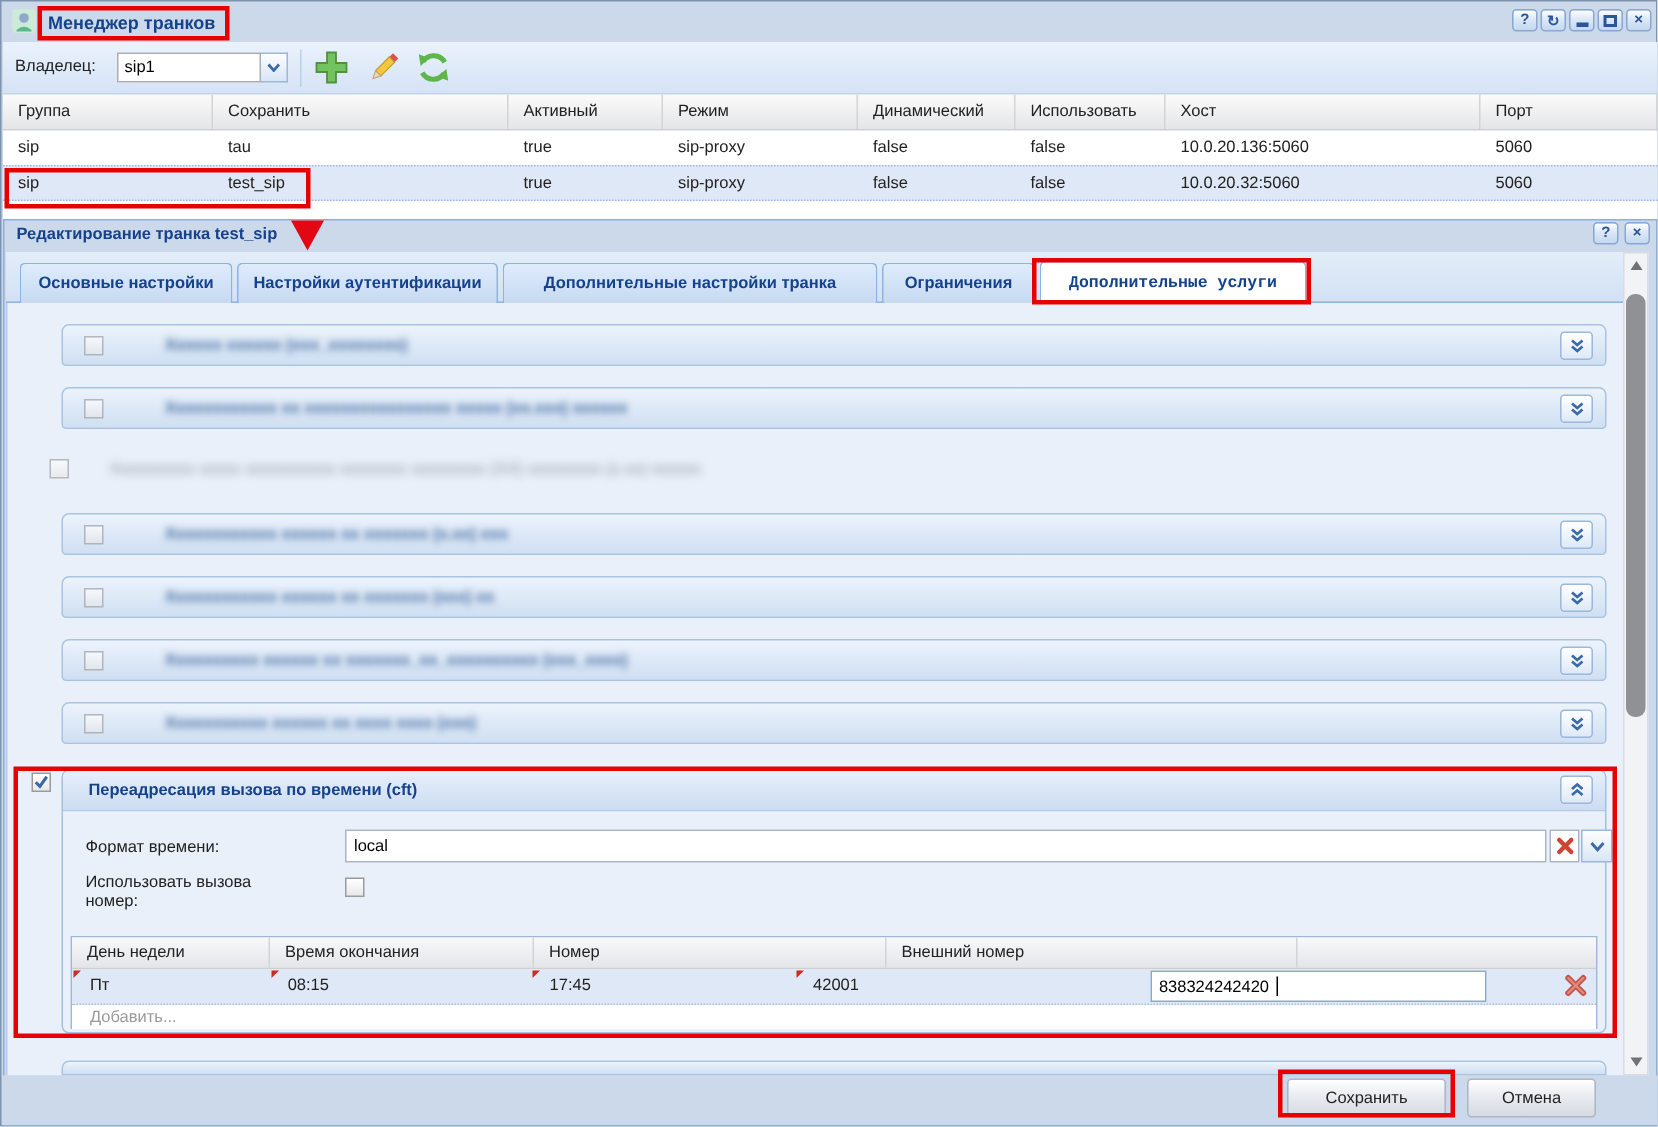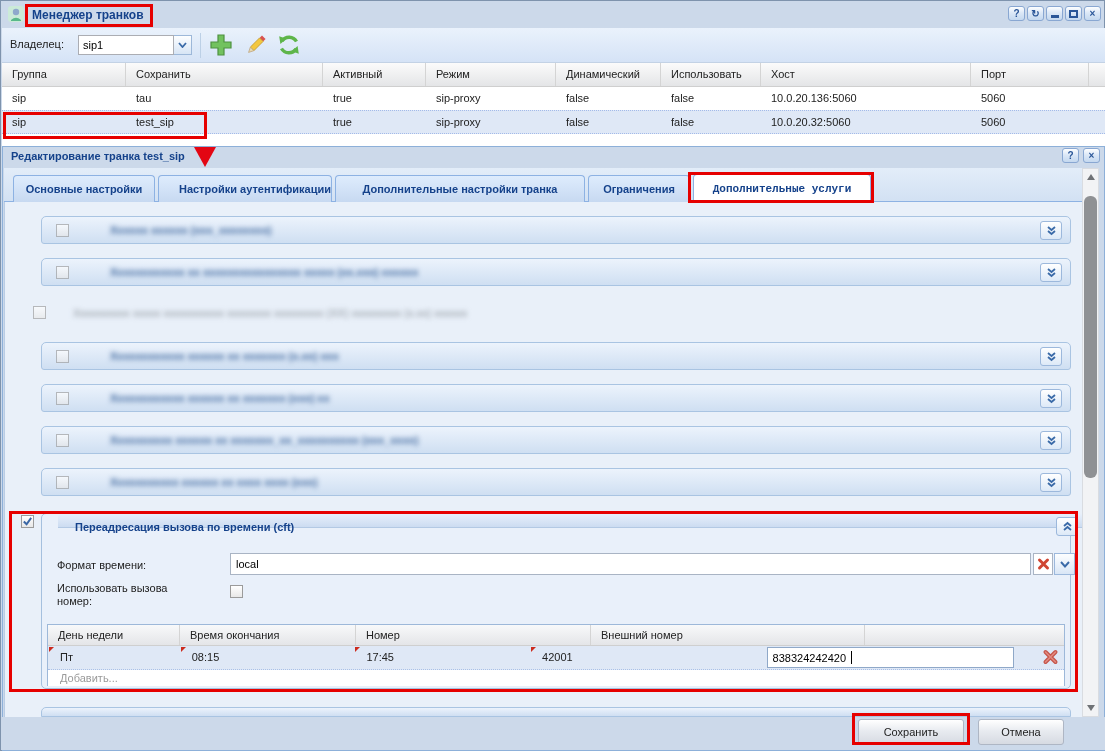--- a/index.html
+++ b/index.html
@@ -33,21 +33,21 @@
                background:linear-gradient(#fdfeff,#d7e5f5); cursor:pointer; }
 
   
   .ghead { position:absolute; left:1px; top:62px; width:1103px; height:24px; display:flex;
            background:linear-gradient(#fbfbfb,#e4e5e7); border-bottom:1px solid #cfcfcf; }
   .ghead .hc { border-right:1px solid #d4d4d4; padding:5px 0 0 10px; color:#222;
                white-space:nowrap; overflow:hidden; }
   .grow { position:absolute; left:1px; width:1103px; height:23px; display:flex; background:#fff; }
   .grow .gc { padding:5px 0 0 10px; white-space:nowrap; overflow:hidden; }
   .grow.sel { background:#dfe8f6; border-top:1px dotted #a3bae9; border-bottom:1px dotted #a3bae9; height:24px; }
-  .c0{width:124px}.c1{width:197px}.c2{width:103px}.c3{width:130px}
+  .c0{width:140px}.c1{width:197px}.c2{width:103px}.c3{width:130px}
   .c4{width:105px}.c5{width:100px}.c6{width:210px}.c7{width:118px}
 
   
   .dlg { position:absolute; left:1px; top:145px; width:1103px; height:605px;
          background:#ccd9ea; border:1px solid #8db0d9; }
   .tabbar { position:absolute; left:3px; top:167px; width:1078px; height:34px;
             background:linear-gradient(#e3edf9,#d2e1f3); border-bottom:1px solid #8db2e3; }
   .tab { position:absolute; top:174px; height:27px; display:flex; align-items:center;
          justify-content:center; border:1px solid #8db2e3; border-bottom:none;
          border-radius:4px 4px 0 0; background:linear-gradient(#deecfd,#c7d9f1);
@@ -68,21 +68,21 @@
          display:flex; align-items:center; justify-content:center; cursor:pointer; }
   .chk.dim { opacity:.65; }
   .chevbtn { position:absolute; right:8px; top:4px; width:22px; height:19px;
              display:flex; align-items:center; justify-content:center;
              border:1px solid #9cb8dc; border-radius:3px;
              background:linear-gradient(#ffffff,#dde9f7); cursor:pointer; }
 
   
   .cft { position:absolute; left:40px; top:512px; width:1030px; height:176px;
          border:1px solid #a5c0de; border-radius:5px; background:#e9f0fa; }
-  .cft-head { position:absolute; left:16px; top:0; width:1028px; height:14px;
+  .cft-head { position:absolute; left:0; top:0; width:1028px; height:27px;
               border-radius:4px 4px 0 0; background:linear-gradient(#e7effb,#ccdcf1);
               border-bottom:1px solid #b3c9e4; }
   .field-input { position:absolute; height:22px; border:1px solid #a9b4c4; background:#fff;
                  padding:0 5px; font:11px "Liberation Sans",sans-serif; }
   .sidebtn { position:absolute; height:22px; display:flex; align-items:center; justify-content:center;
              border:1px solid #9cb8dc; background:linear-gradient(#fdfeff,#d9e6f6); cursor:pointer; }
 
   
   .itbl { position:absolute; left:5px; top:110px; width:1018px; height:62px;
           border:1px solid #9db8d9; background:#fff; }
@@ -223,21 +223,21 @@
       <span>?</span>
     </span>
   <span class="winbtn abs" style="left:1082px;top:147px;z-index:11;">
       <span>×</span>
     </span>
 
   <div class="tabbar"></div>
   <div class="tab" style="left:12px;width:142px;">
       <span>Основные настройки</span>
     </div>
-  <div class="tab" style="left:157px;width:174px;justify-content:flex-end;">
+  <div class="tab" style="left:157px;width:174px;">
       <span>Настройки аутентификации</span>
     </div>
   <div class="tab" style="left:334px;width:250px;">
       <span>Дополнительные настройки транка</span>
     </div>
   <div class="tab" style="left:587px;width:102px;">
       <span>Ограничения</span>
     </div>
   <div class="tab active" style="left:692px;width:178px;font-family:Liberation Mono, monospace;">
       <span>Дополнительные услуги</span>
@@ -348,21 +348,21 @@
         <div class="hc t3">Номер</div>
         <div class="hc t4">Внешний номер</div>
         <div class="hc t5" style="border-right:none;"></div>
       </div>
       <div class="itrow">
         <div class="tc t0 dirty">Пт</div>
         <div class="tc t1 dirty">08:15</div>
         <div class="tc t2 dirty">17:45</div>
         <div class="tc t3 dirty">42001</div>
         <div class="tc t4" style="padding:0;">
-          <input class="field-input" style="left: 2px; top: 1px; width: 247px; height: 21px; border-color: rgb(143, 168, 200);" value="838324242420">
+          <input class="field-input" style="left: 2px; top: 1px; width: 224px; height: 21px; border-color: rgb(143, 168, 200);" value="838324242420">
           <span class="caret" style="left:86px;top:5px;"></span>
         </div>
         <div class="tc t5" style="padding:3px 0 0 4px;">
           <svg width="17" height="16" viewBox="0 0 16 16">
               <path d="M3 3 L13 13 M13 3 L3 13" stroke="#c4554a" stroke-width="4" stroke-linecap="round"></path>
               <path d="M3 3 L13 13 M13 3 L3 13" stroke="#e2897f" stroke-width="1.6" stroke-linecap="round"></path>
             </svg>
         </div>
       </div>
       <div class="itadd">Добавить...</div>

